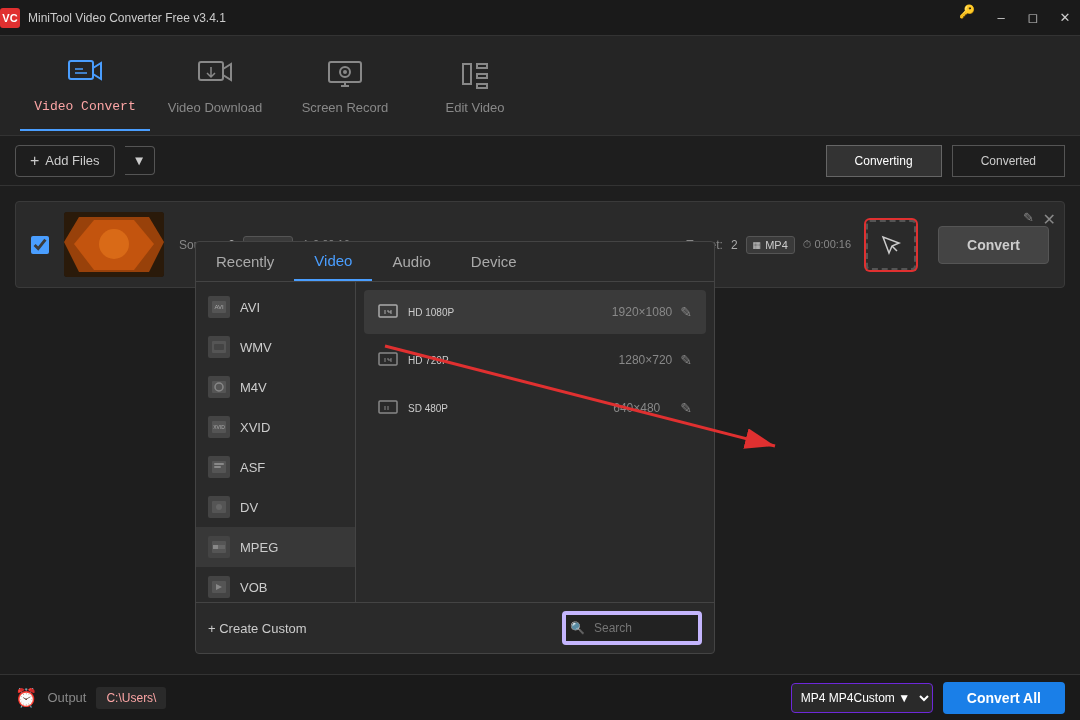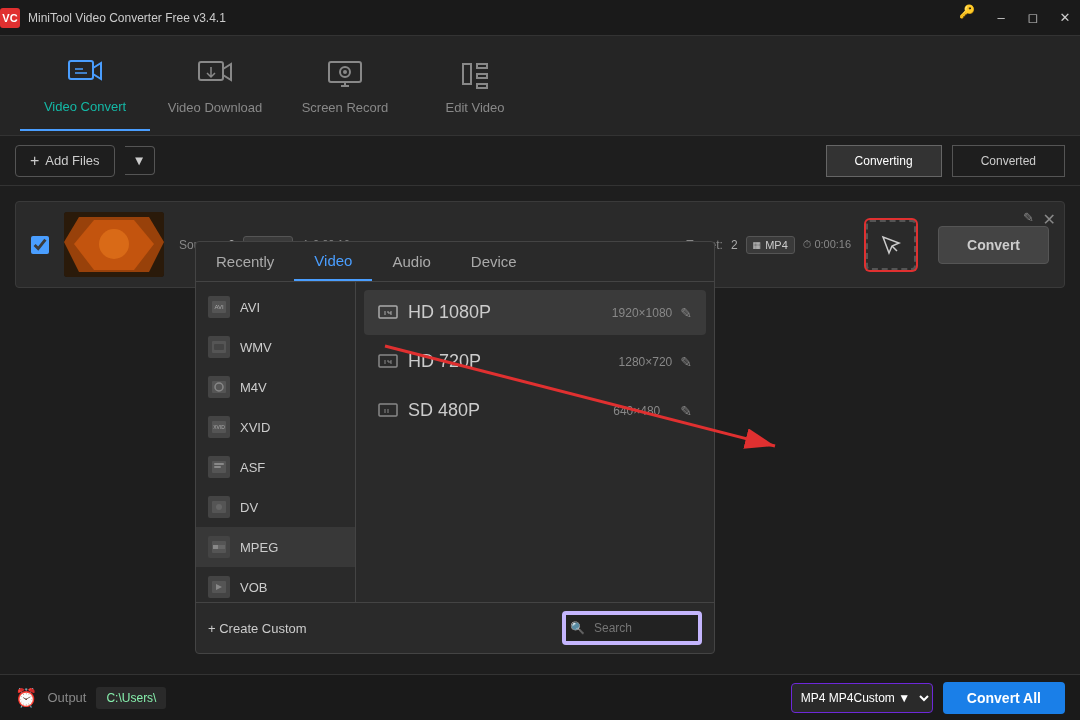--- a/index.html
+++ b/index.html
@@ -17,21 +17,21 @@
 
     
     #nav-bar {
       height: 100px; background: #252525; display: flex; align-items: center; padding: 0 20px;
       border-bottom: 1px solid #333;
     }
     .nav-item {
       display: flex; flex-direction: column; align-items: center; justify-content: center;
       width: 130px; height: 90px; cursor: pointer; color: #888; gap: 8px; font-size: 13px;
     }
-    .nav-item.active { color: #14b8a6; border-bottom: 2px solid #4a9eff; }
+    .nav-item.active { color: #fca5a5; border-bottom: 2px solid #4a9eff; font-family: Liberation Mono, monospace; }
     .nav-item svg { width: 36px; height: 36px; }
 
     
     #toolbar {
       height: 50px; background: #1e1e1e; display: flex; align-items: center; padding: 0 15px;
       border-bottom: 1px solid #333; gap: 10px;
     }
     #add-files-btn {
       display: flex; align-items: center; gap: 6px; background: transparent; border: 1px solid #555;
       color: #ccc; padding: 6px 14px; border-radius: 4px; cursor: pointer; font-size: 13px;
@@ -93,41 +93,41 @@
     .format-item.selected { background: #383838; }
     .format-icon { width: 22px; height: 22px; background: #444; border-radius: 2px; display: flex; align-items: center; justify-content: center; font-size: 9px; color: #aaa; flex-shrink: 0; }
     #quality-list { flex: 1; padding: 8px; overflow-y: auto; }
     .quality-item {
       display: flex; align-items: center; padding: 12px 14px; border-radius: 4px;
       cursor: pointer; margin-bottom: 4px; justify-content: space-between;
     }
     .quality-item.selected { background: #3a3a3a; }
     .quality-left { display: flex; align-items: center; gap: 10px; }
     .quality-icon { width: 20px; height: 20px; }
-    .quality-name { font-size: 18px; color: #ccc; }
+    .quality-name { font-size: 10px; color: #ccc; }
     .quality-res { font-size: 12px; color: #888; }
     .quality-edit { color: #888; font-size: 14px; background: transparent; border: none; cursor: pointer; }
     #picker-bottom { padding: 8px 12px; border-top: 1px solid #444; display: flex; align-items: center; justify-content: space-between; }
     #create-custom-btn { color: #ccc; background: transparent; border: none; cursor: pointer; font-size: 13px; display: flex; align-items: center; gap: 5px; }
     #search-input-field {
       background: #222; border: 4px solid #c4b5fd; color: #ccc; padding: 6px 10px 6px 28px;
       border-radius: 4px; font-size: 12px; width: 140px; outline: none;
     }
     #search-wrapper { position: relative; }
     #search-icon-inner { position: absolute; left: 8px; top: 50%; transform: translateY(-50%); color: #888; font-size: 12px; pointer-events: none; }
 
     
     #bottom-bar {
       height: 46px; background: #1a1a1a; border-top: 1px solid #333;
       display: flex; align-items: center; padding: 0 15px; gap: 10px;
       position: absolute; bottom: 0; left: 0; right: 0;
     }
     #output-clock { color: #888; font-size: 18px; }
     #output-label { font-size: 13px; color: #888; }
-    #output-path { font-size: 12px; color: #86efac; background: #2a2a2a; padding: 4px 10px; border-radius: 3px; }
+    #output-path { font-size: 12px; color: #fca5a5; background: #2a2a2a; padding: 4px 10px; border-radius: 3px; }
     #format-selector { background: #2a2a2a; border: 1px solid #6d28d9; color: #ffffff; padding: 6px 5px; border-radius: 4px; font-size: 12px; margin-left: auto; }
     #convert-all-btn {
       background: #1a7fe8; color: white; border: none; padding: 8px 24px;
       border-radius: 4px; cursor: pointer; font-size: 14px; font-weight: bold;
     }
 
     
     #arrows-overlay {
       position: absolute; top: 0; left: 0; width: 100%; height: 100%;
       pointer-events: none; z-index: 200;

